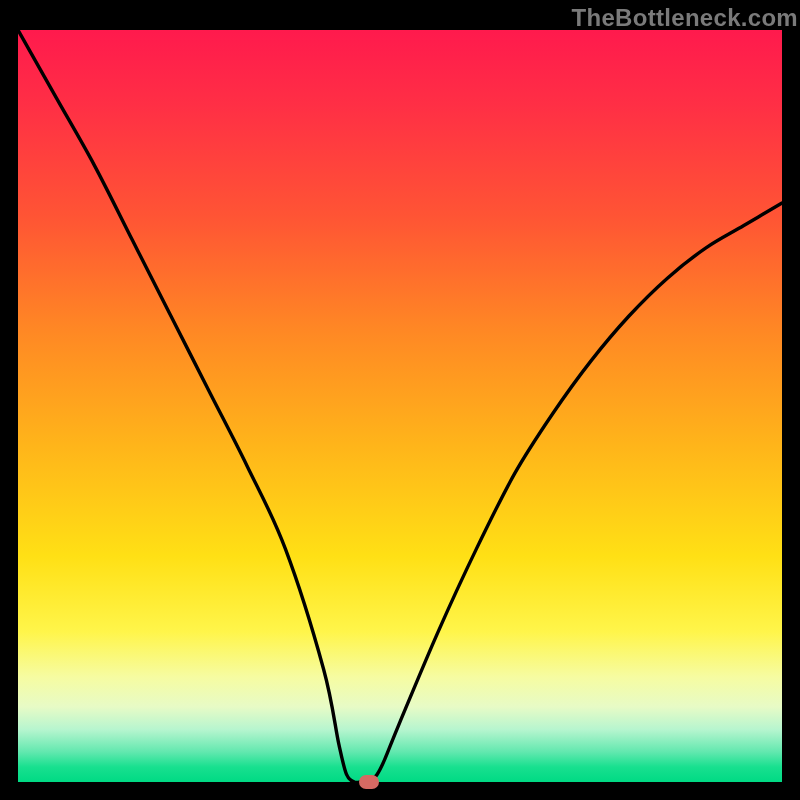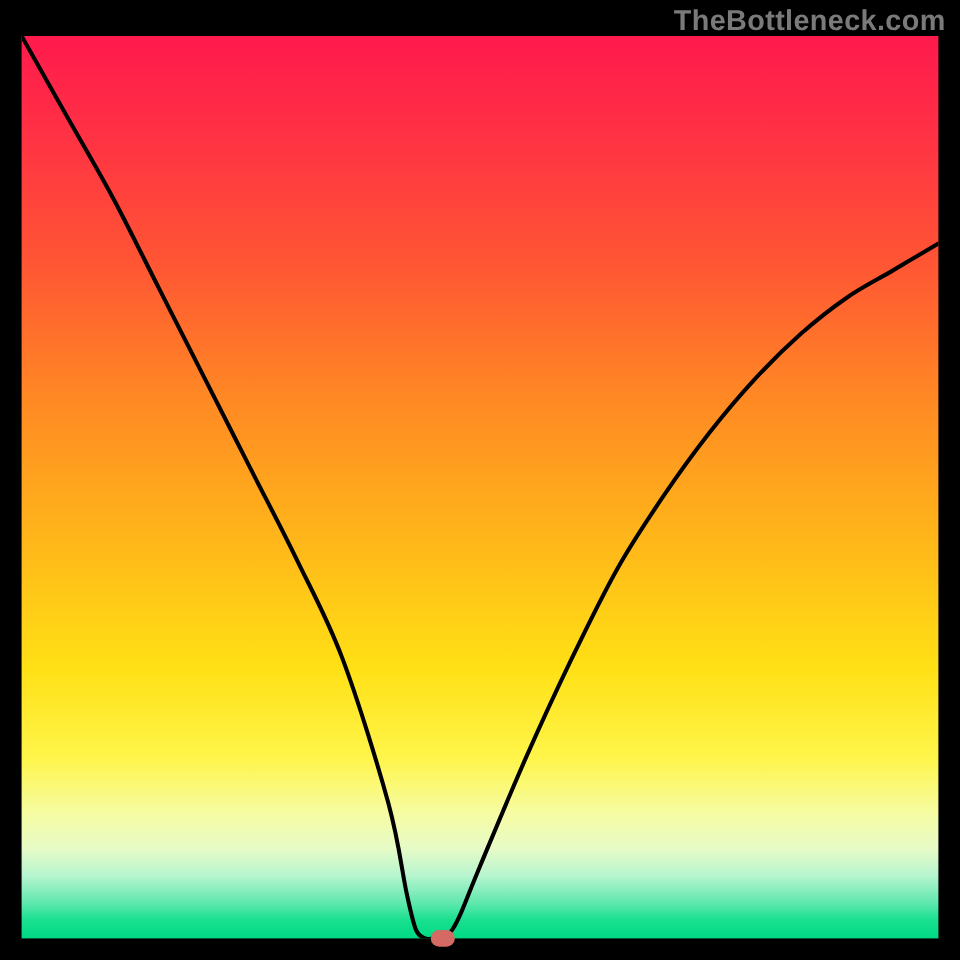--- a/index.html
+++ b/index.html
@@ -13,21 +13,21 @@
   }
   .frame {
     position: relative;
     width: 800px;
     height: 800px;
     background: #000;
   }
   .watermark {
     position: absolute;
     top: 4px;
-    right: 12px;
+    right: 2px;
     color: #7a7a7a;
     font-size: 24px;
     font-weight: 600;
     letter-spacing: 0.3px;
     z-index: 5;
   }
   .plot {
     position: absolute;
     left: 18px;
     top: 30px;

